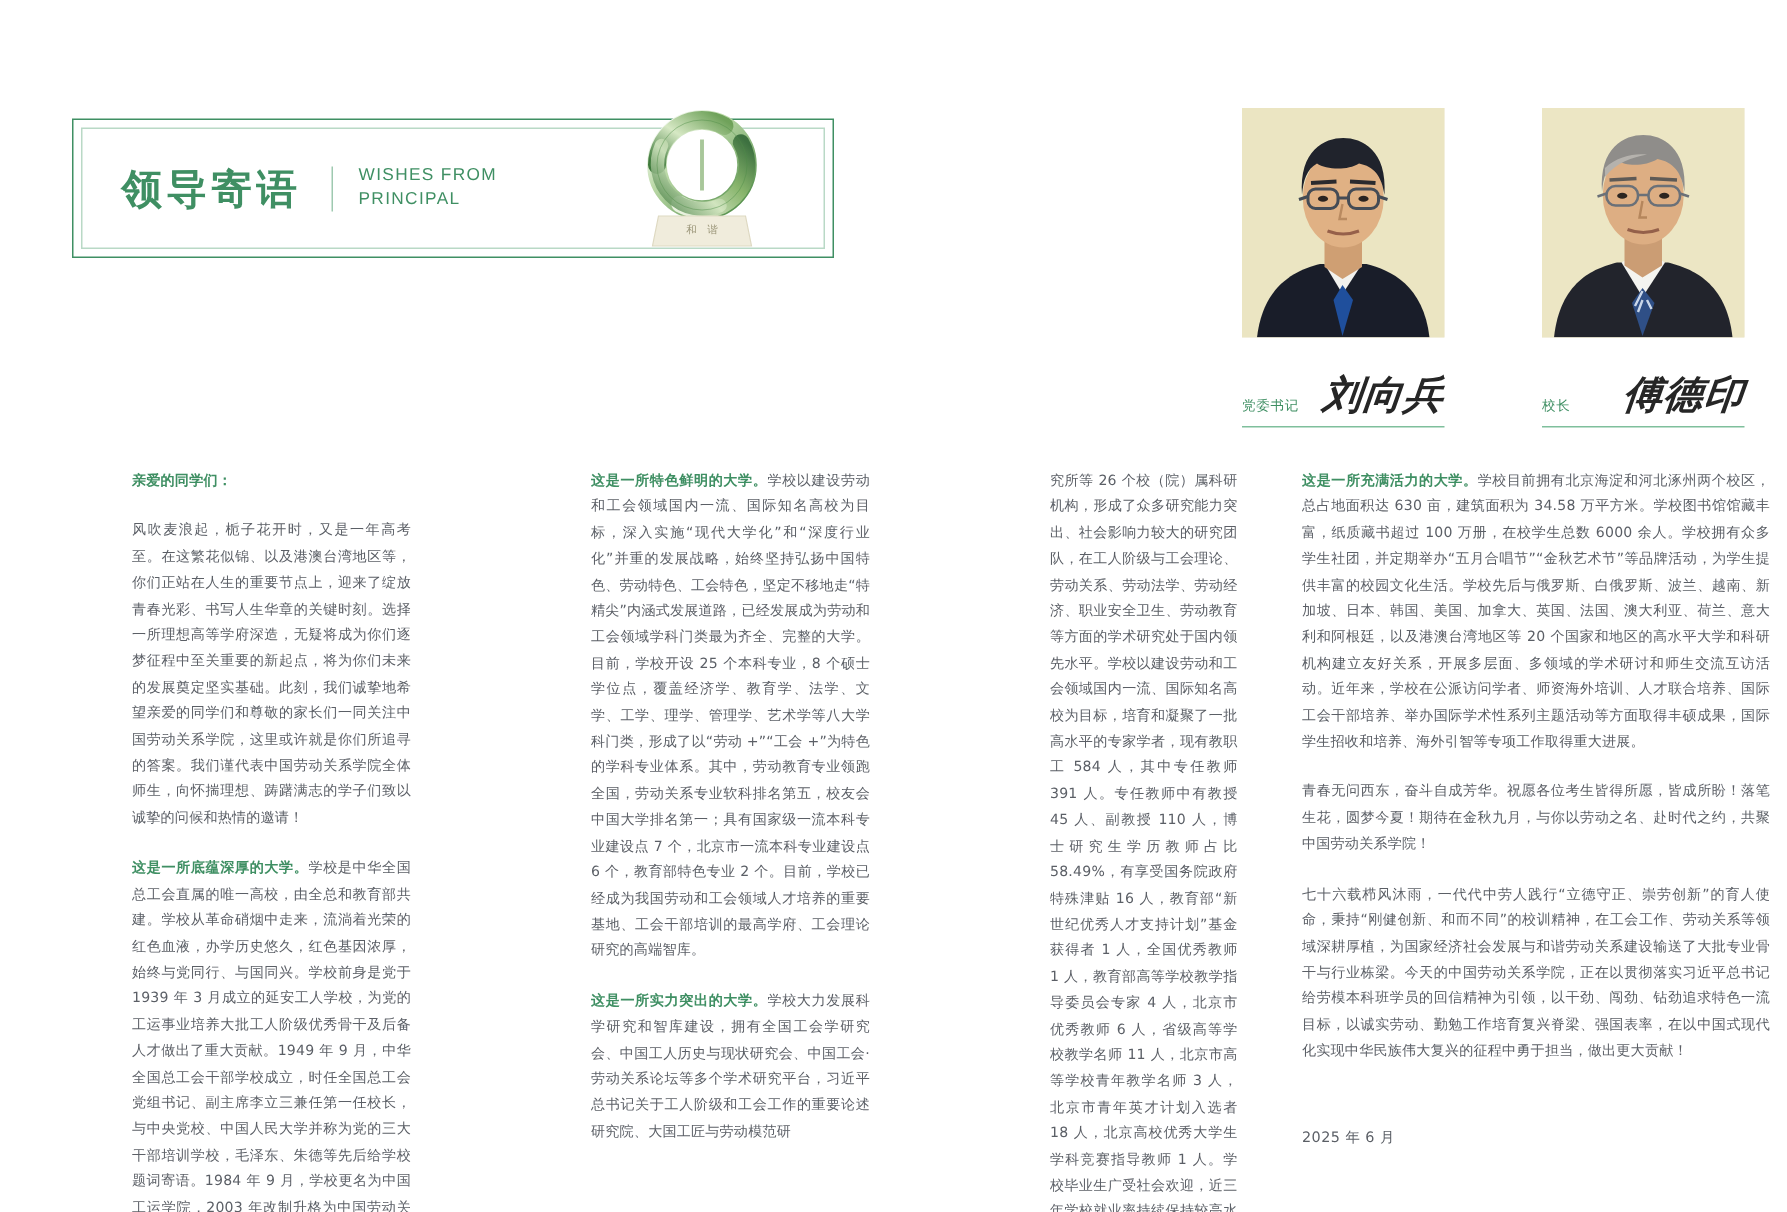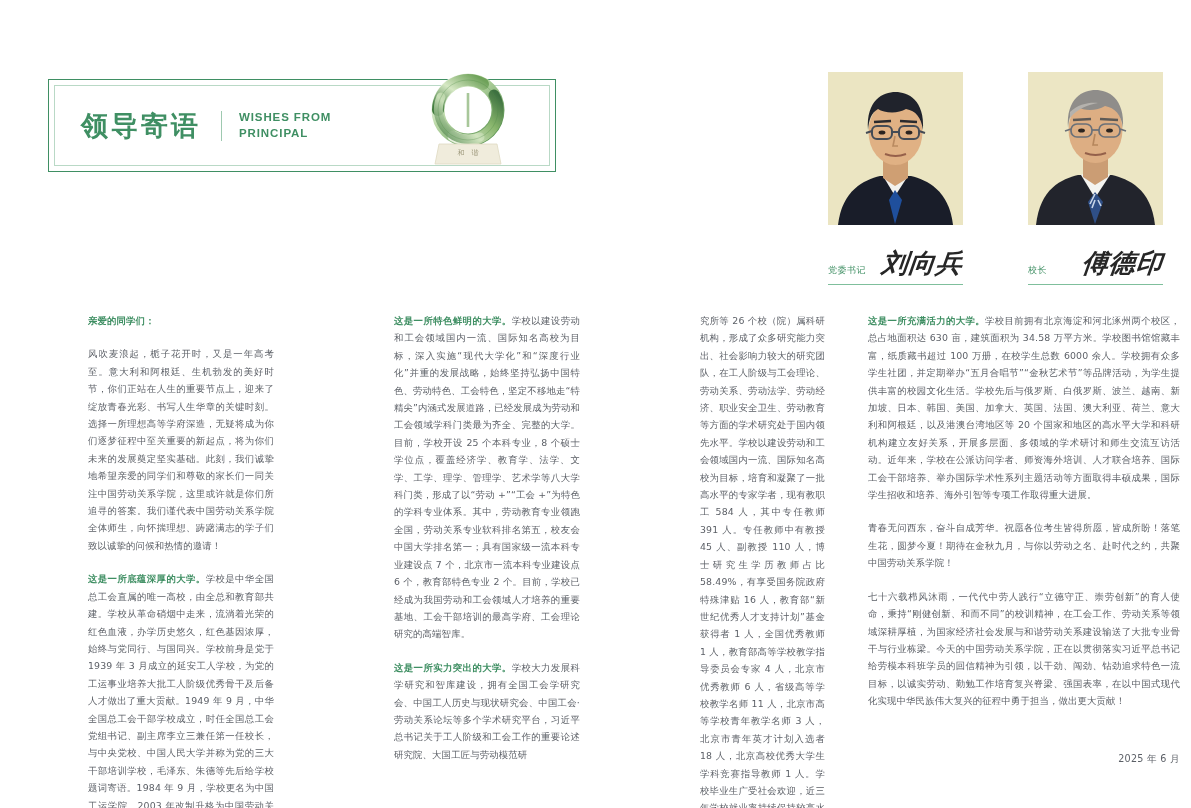--- a/index.html
+++ b/index.html
@@ -52,21 +52,21 @@
     white-space: nowrap;
   }
   .title-div {
     width: 1px;
     height: 30px;
     background: #9ec9b0;
     margin: 0 17px 0 20px;
   }
   .title-en {
     font-size: 11.5px;
-    font-weight: 700;
+    font-weight: 400;
     letter-spacing: 0.9px;
     line-height: 15.5px;
     color: #3f8f63;
     white-space: pre-line;
   }
 
   
   .logo-wrap {
     position: absolute;
     left: 427px;
@@ -169,21 +169,20 @@
   .lead {
     color: #3f8f63;
     font-weight: 700;
   }
   .para-head {
     color: #3f8f63;
     font-weight: 700;
   }
   .sign-date {
     margin-top: 40px;
-    text-align: right;
     font-size: 9.6px;
     color: #5b5f66;
     letter-spacing: 0.3px;
   }
 </style>
 </head>
 <body>
 
 <div class="header-row">
 
@@ -307,21 +306,21 @@
     </div>
   </div>
 </div>
 
 <div class="cols">
 
   <div class="col c1">
     <p>
       <span class="lead">亲爱的同学们：</span>
     </p>
-    <p>风吹麦浪起，栀子花开时，又是一年高考至。意大利和阿根廷、生机勃发的美好时节，你们正站在人生的重要节点上，迎来了绽放青春光彩、书写人生华章的关键时刻。选择一所理想高等学府深造，无疑将成为你们逐梦征程中至关重要的新起点，将为你们未来的发展奠定坚实基础。此刻，我们诚挚地希望亲爱的同学们和尊敬的家长们一同关注中国劳动关系学院，这里或许就是你们所追寻的答案。我们谨代表中国劳动关系学院全体师生，向怀揣理想、踌躇满志的学子们致以诚挚的问候和热情的邀请！</p>
+    <p>风吹麦浪起，栀子花开时，又是一年高考至。在这繁花似锦、以及港澳台湾地区等，你们正站在人生的重要节点上，迎来了绽放青春光彩、书写人生华章的关键时刻。选择一所理想高等学府深造，无疑将成为你们逐梦征程中至关重要的新起点，将为你们未来的发展奠定坚实基础。此刻，我们诚挚地希望亲爱的同学们和尊敬的家长们一同关注中国劳动关系学院，这里或许就是你们所追寻的答案。我们谨代表中国劳动关系学院全体师生，向怀揣理想、踌躇满志的学子们致以诚挚的问候和热情的邀请！</p>
     <p><span class="para-head">这是一所底蕴深厚的大学。</span><span>学校是中华全国总工会直属的唯一高校，由全总和教育部共建。学校从革命硝烟中走来，流淌着光荣的红色血液，办学历史悠久，红色基因浓厚，始终与党同行、与国同兴。学校前身是党于 1939 年 3 月成立的延安工人学校，为党的工运事业培养大批工人阶级优秀骨干及后备人才做出了重大贡献。1949 年 9 月，中华全国总工会干部学校成立，时任全国总工会党组书记、副主席李立三兼任第一任校长，与中央党校、中国人民大学并称为党的三大干部培训学校，毛泽东、朱德等先后给学校题词寄语。1984 年 9 月，学校更名为中国工运学院，2003 年改制升格为中国劳动关系学院，自此学校发展跨入新阶段、进入快车道。2017 年 7 月，《中华全国总工会教育部关于共建中国劳动关系学院的意见》正式印发。2018 年，开始在香港地区招收研究生。2021 年 11 月，获批成为硕士学位授予单位。2022 年 1 月，中华全国总工会印发《关于支持中国劳动关系学院建设特色一流大学的意见》，学校发展迈入新的历史阶段。2024 年 3 月，加入“延河高校人才培养联盟”，秉承“延安根、延河魂”共同精神源点，创新人才培养模式，为强国建设、民族复兴贡献应有力量。</span></p>
   </div>
 
   <div class="col c2">
     <p><span class="para-head">这是一所特色鲜明的大学。</span><span>学校以建设劳动和工会领域国内一流、国际知名高校为目标，深入实施“现代大学化”和“深度行业化”并重的发展战略，始终坚持弘扬中国特色、劳动特色、工会特色，坚定不移地走“特精尖”内涵式发展道路，已经发展成为劳动和工会领域学科门类最为齐全、完整的大学。目前，学校开设 25 个本科专业，8 个硕士学位点，覆盖经济学、教育学、法学、文学、工学、理学、管理学、艺术学等八大学科门类，形成了以“劳动 +”“工会 +”为特色的学科专业体系。其中，劳动教育专业领跑全国，劳动关系专业软科排名第五，校友会中国大学排名第一；具有国家级一流本科专业建设点 7 个，北京市一流本科专业建设点 6 个，教育部特色专业 2 个。目前，学校已经成为我国劳动和工会领域人才培养的重要基地、工会干部培训的最高学府、工会理论研究的高端智库。</span></p>
     <p><span class="para-head">这是一所实力突出的大学。</span><span>学校大力发展科学研究和智库建设，拥有全国工会学研究会、中国工人历史与现状研究会、中国工会·劳动关系论坛等多个学术研究平台，习近平总书记关于工人阶级和工会工作的重要论述研究院、大国工匠与劳动模范研</span></p>
   </div>
 
   <div class="col c3">
     <p>究所等 26 个校（院）属科研机构，形成了众多研究能力突出、社会影响力较大的研究团队，在工人阶级与工会理论、劳动关系、劳动法学、劳动经济、职业安全卫生、劳动教育等方面的学术研究处于国内领先水平。学校以建设劳动和工会领域国内一流、国际知名高校为目标，培育和凝聚了一批高水平的专家学者，现有教职工 584 人，其中专任教师 391 人。专任教师中有教授 45 人、副教授 110 人，博士研究生学历教师占比 58.49%，有享受国务院政府特殊津贴 16 人，教育部“新世纪优秀人才支持计划”基金获得者 1 人，全国优秀教师 1 人，教育部高等学校教学指导委员会专家 4 人，北京市优秀教师 6 人，省级高等学校教学名师 11 人，北京市高等学校青年教学名师 3 人，北京市青年英才计划入选者 18 人，北京高校优秀大学生学科竞赛指导教师 1 人。学校毕业生广受社会欢迎，近三年学校就业率持续保持较高水平，毕业生就业专业对口率较高，他们已成为国家经济社会发展的中坚力量。</p>

